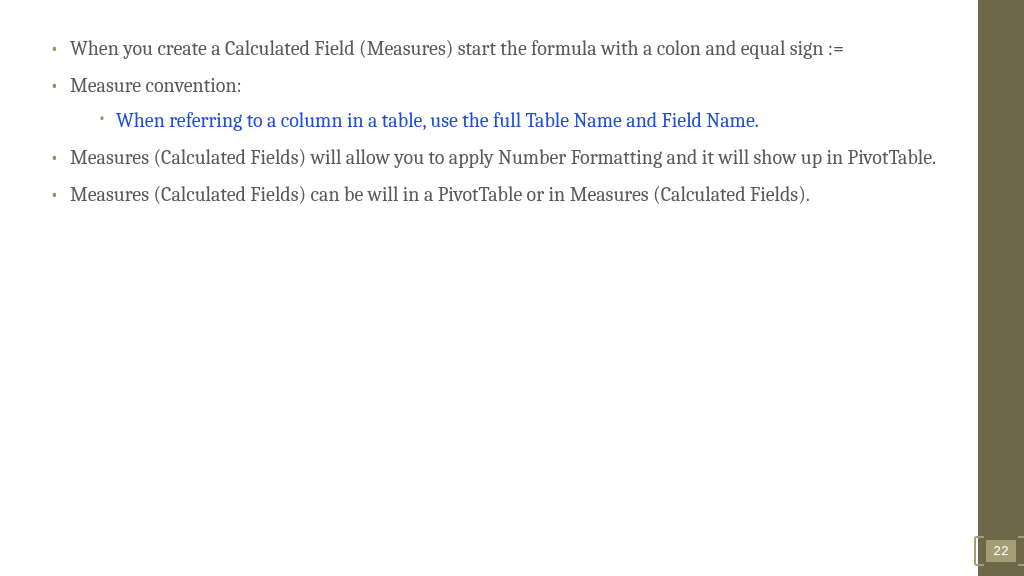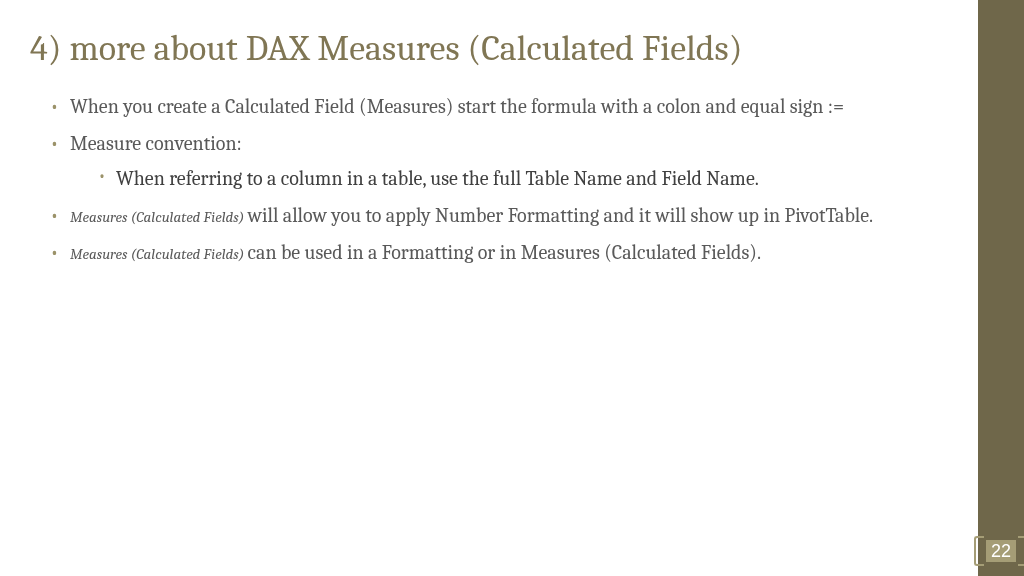--- a/index.html
+++ b/index.html
@@ -48,35 +48,34 @@
     }
     ul.level2 {
       list-style: none;
       padding-left: 28px;
       margin-top: 8px;
     }
     ul.level2 > li {
       position: relative;
       padding-left: 18px;
       margin-bottom: 8px;
-      color: #404040;
+      color: #1d4ed8;
       font-size: 20px;
       line-height: 1.35;
     }
     ul.level2 > li::before {
       content: "•";
       position: absolute;
       left: 0;
       top: 0;
       color: #9b9269;
       font-size: 18px;
     }
     .large-start {
-      font-size: 15px;
-      font-style: italic;
+      font-size: 20px;
     }
     .side-bar {
       position: absolute;
       right: 0;
       top: 0;
       width: 46px;
       height: 576px;
       background: #6f674a;
     }
     .page-badge {
@@ -85,22 +84,22 @@
       bottom: 14px;
       width: 30px;
       height: 22px;
       background: #a59d76;
       display: flex;
       align-items: center;
       justify-content: center;
     }
     .page-badge span {
       color: #ffffff;
-      font-size: 18px;
-      font-family: Liberation Sans, sans-serif;
+      font-size: 13px;
+      font-family: Liberation Mono, monospace;
       text-align: center;
     }
     .bracket-left, .bracket-right {
       position: absolute;
       width: 10px;
       height: 30px;
       border: 2px solid #a59d76;
     }
     .bracket-left {
       right: 40px;
@@ -123,39 +122,38 @@
       width: 50px;
       height: 44px;
     }
   </style>
 </head>
 <body>
 
 <div class="side-bar"></div>
 
 <div class="slide-content">
-  <h1 class="title">4) more about DAX Measures (Calculated Fields)</h1>
 
   <ul class="level1">
     <li>
       <span>When you create a Calculated Field (Measures) start the formula with a colon and equal sign :=</span>
     </li>
     <li>
       <span>Measure convention:</span>
       <ul class="level2">
         <li>
           <span>When referring to a column in a table, use the full Table Name and Field Name.</span>
         </li>
       </ul>
     </li>
     <li>
       <span class="large-start">Measures (Calculated Fields) </span><span>will allow you to apply Number Formatting and it will show up in PivotTable.</span>
     </li>
     <li>
-      <span class="large-start">Measures (Calculated Fields) </span><span>can be used in a Formatting or in Measures (Calculated Fields).</span>
+      <span class="large-start">Measures (Calculated Fields) </span><span>can be will in a PivotTable or in Measures (Calculated Fields).</span>
     </li>
   </ul>
 </div>
 
 <div class="badge-wrap">
   <div class="bracket-left"></div>
   <div class="page-badge">
     <span>22</span>
   </div>
   <div class="bracket-right"></div>

